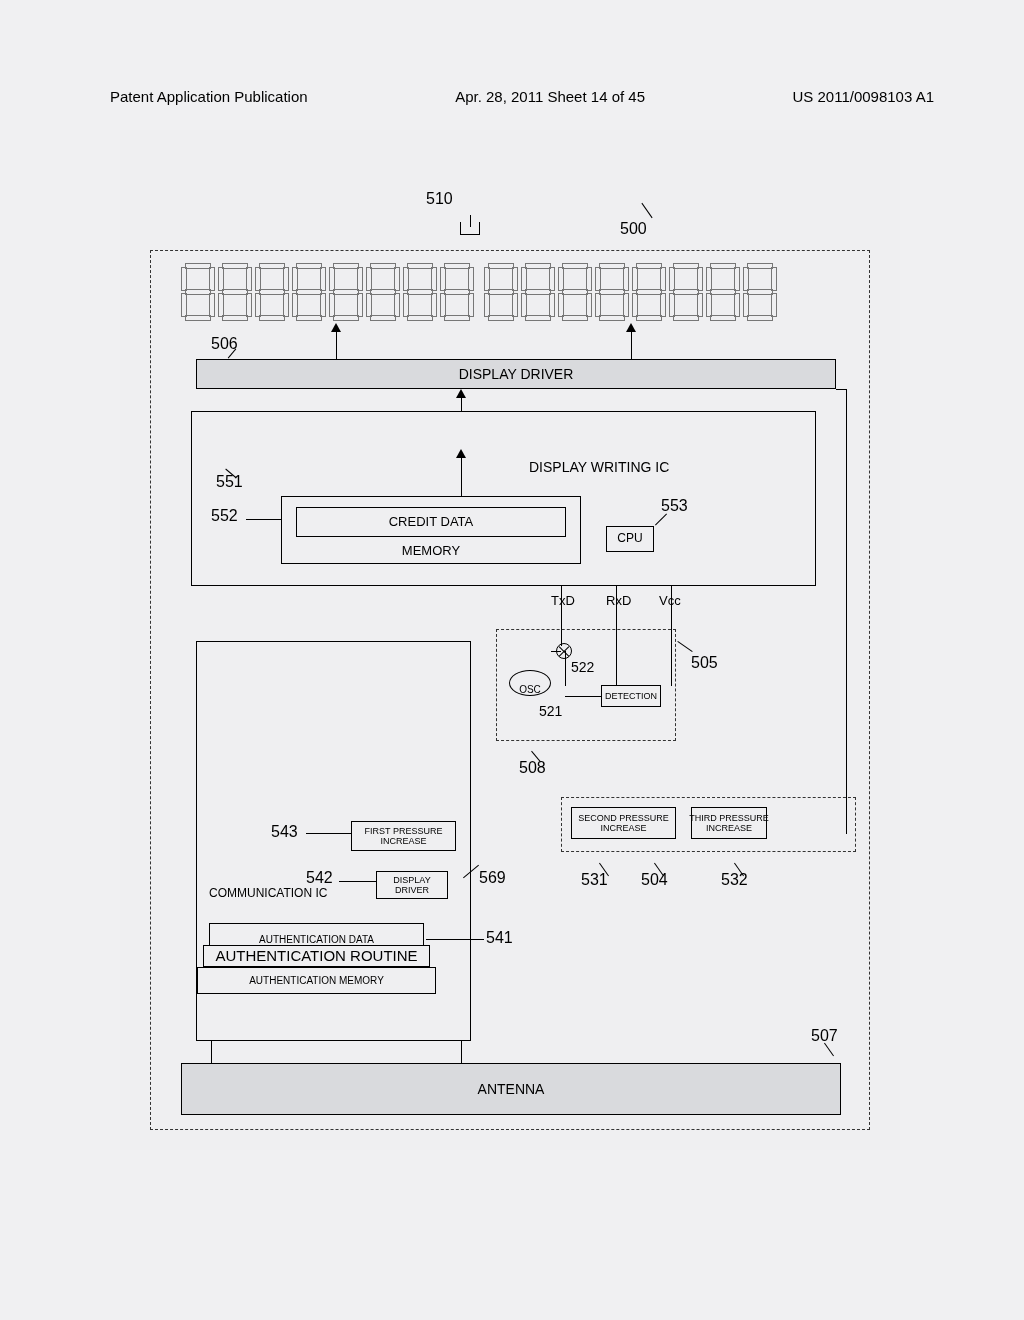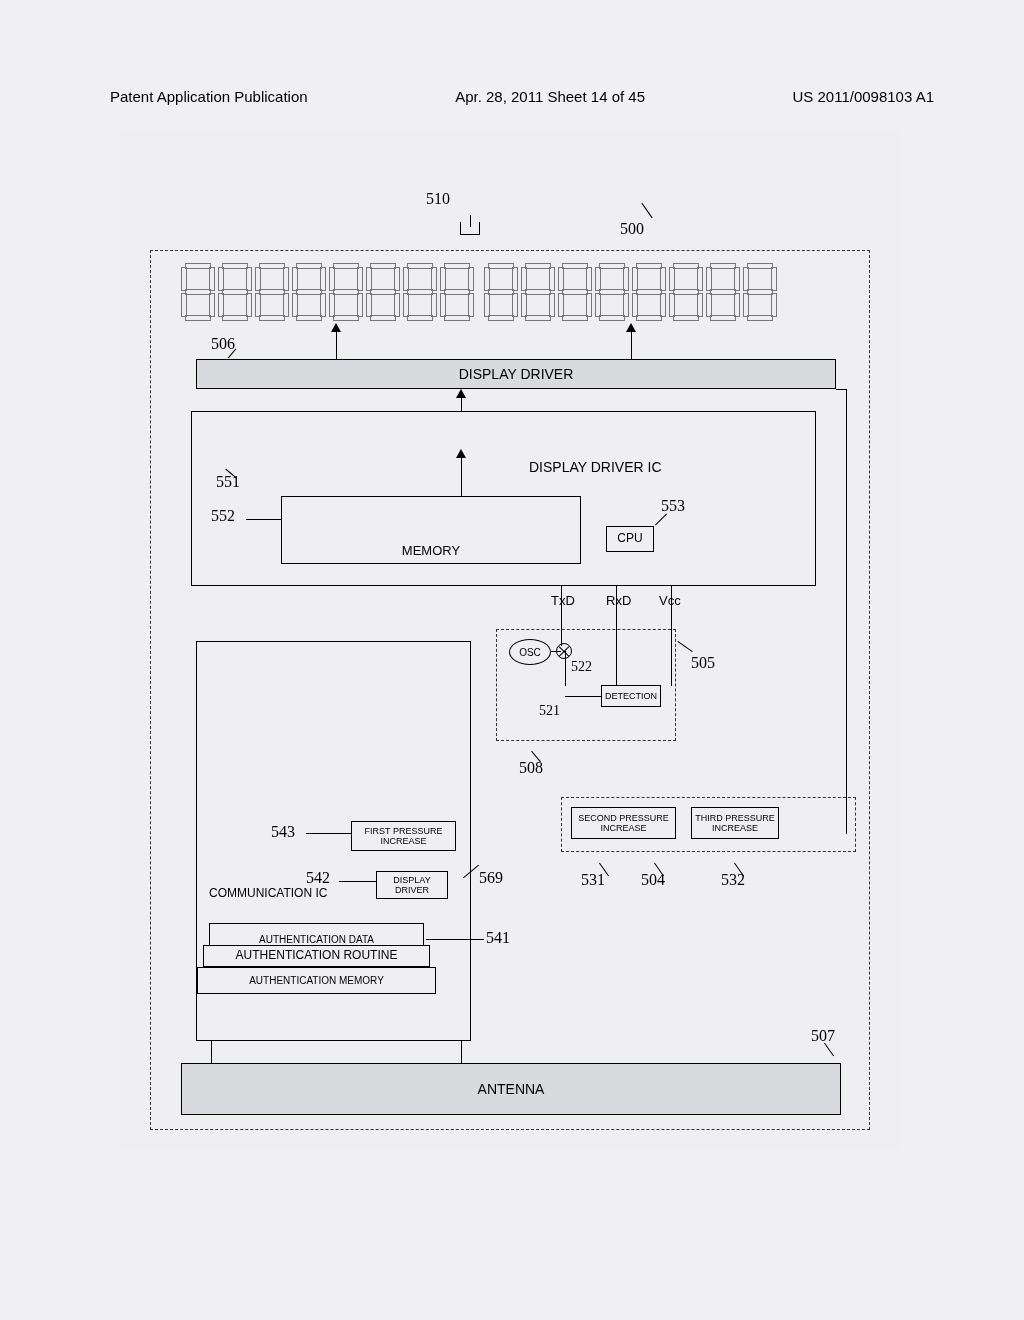--- a/index.html
+++ b/index.html
@@ -49,21 +49,20 @@
     left: 30px;
     width: 720px;
     height: 880px;
     border: 1.5px dashed #333;
   }
   
   
   .ref {
     position: absolute;
     font-size: 16px;
-    font-family: Liberation Serif, serif;
   }
   
   
   .hline { position: absolute; height: 1px; background: #000; }
   .vline { position: absolute; width: 1px; background: #000; }
   .box {
     position: absolute;
     border: 1px solid #000;
     background: #efeff1;
     font-size: 12px;
@@ -122,21 +121,21 @@
     position: absolute;
     border: 1.5px dashed #333;
   }
   
   .osc {
     position: absolute;
     border: 1px solid #000;
     border-radius: 50% / 50%;
     width: 42px; height: 26px;
     font-size: 10px;
-    display: flex; align-items: center; justify-content: center;
+    display: flex; align-items: flex-end; justify-content: center; margin-top: 31px;
   }
   
   .light {
     position: absolute;
     width: 16px; height: 16px;
     border: 1px solid #000;
     border-radius: 50%;
   }
   .light::before, .light::after {
     content: '';
@@ -357,32 +356,33 @@
       <div class="arrow-up" style="top:72px; left:180px;"></div>
       <div class="vline" style="top:74px; left:480px; height:34px;"></div>
       <div class="arrow-up" style="top:72px; left:475px;"></div>
 
       <div class="box label-bg" style="top:172px; left:55px; width:560px; height:26px; font-size:14px;">DISPLAY CONTROLLER</div>
 
       <div class="vline" style="top:140px; left:310px; height:32px;"></div>
       <div class="arrow-up" style="top:138px; left:305px;"></div>
 
       <div class="box" style="top:160px; left:40px; width:625px; height:175px; border-width:1px; justify-content:flex-start; align-items:flex-start;"></div>
-      <div class="text-free" style="top:208px; left:378px; font-size:14px;">DISPLAY DRIVER IC</div>
+      <div class="text-free" style="top:208px; left:378px; font-size:14px;">DISPLAY WRITING IC</div>
 
       <div class="ref" style="top:222px; left:65px;">551</div>
       <div class="hline" style="top:222px; left:73px; width:14px; transform:rotate(40deg);"></div>
 
       <div class="vline" style="top:200px; left:310px; height:45px;"></div>
       <div class="arrow-up" style="top:198px; left:305px;"></div>
 
       <div class="box" style="top:245px; left:130px; width:300px; height:68px; align-items:flex-end; padding-bottom:4px; font-size:13px;">
         <span>MEMORY</span>
       </div>
 
+      <div class="box" style="top:256px; left:145px; width:270px; height:30px; font-size:13px;">CREDIT DATA</div>
 
       <div class="ref" style="top:256px; left:60px;">552</div>
       <div class="hline" style="top:268px; left:95px; width:35px;"></div>
 
       <div class="box" style="top:275px; left:455px; width:48px; height:26px; font-size:12px;">CPU</div>
 
       <div class="ref" style="top:246px; left:510px;">553</div>
       <div class="hline" style="top:268px; left:502px; width:16px; transform:rotate(-45deg);"></div>
 
       <div class="text-free" style="top:342px; left:400px;">TxD</div>
@@ -452,30 +452,30 @@
 
       <div class="box" style="top:620px; left:225px; width:72px; height:28px; font-size:9px; white-space:pre;">DISPLAY
 DRIVER</div>
       <div class="ref" style="top:618px; left:155px;">542</div>
       <div class="hline" style="top:630px; left:188px; width:37px;"></div>
 
       <div class="ref" style="top:618px; left:328px;">569</div>
       <div class="hline" style="top:620px; left:310px; width:20px; transform:rotate(-40deg);"></div>
 
       <div class="box" style="top:672px; left:58px; width:215px; height:34px; font-size:10px;">AUTHENTICATION DATA</div>
-      <div class="box" style="top:694px; left:52px; width:227px; height:22px; font-size:12px;">AUTHENTICATION ROUTINE</div>
+      <div class="box" style="top:694px; left:52px; width:227px; height:22px; font-size:15px;">AUTHENTICATION ROUTINE</div>
       <div class="box" style="top:716px; left:46px; width:239px; height:27px; font-size:10px;">AUTHENTICATION MEMORY</div>
 
       <div class="ref" style="top:678px; left:335px;">541</div>
       <div class="hline" style="top:688px; left:275px; width:58px;"></div>
 
       <div class="dashed-box" style="top:546px; left:410px; width:295px; height:55px;"></div>
       <div class="box" style="top:556px; left:420px; width:105px; height:32px; font-size:9px; white-space:pre;">SECOND PRESSURE
 INCREASE</div>
-      <div class="box" style="top:556px; left:540px; width:88px; height:32px; font-size:9px; white-space:pre;">THIRD PRESSURE
+      <div class="box" style="top:556px; left:540px; width:76px; height:32px; font-size:9px; white-space:pre;">THIRD PRESSURE
 INCREASE</div>
 
       <div class="ref" style="top:620px; left:430px;">531</div>
       <div class="ref" style="top:620px; left:490px;">504</div>
       <div class="ref" style="top:620px; left:570px;">532</div>
       <div class="hline" style="top:618px; left:445px; width:16px; transform:rotate(55deg);"></div>
       <div class="hline" style="top:618px; left:500px; width:16px; transform:rotate(55deg);"></div>
       <div class="hline" style="top:618px; left:580px; width:16px; transform:rotate(55deg);"></div>
 
       <div class="box label-bg" style="top:812px; left:30px; width:660px; height:52px; font-size:14px;">ANTENNA</div>

